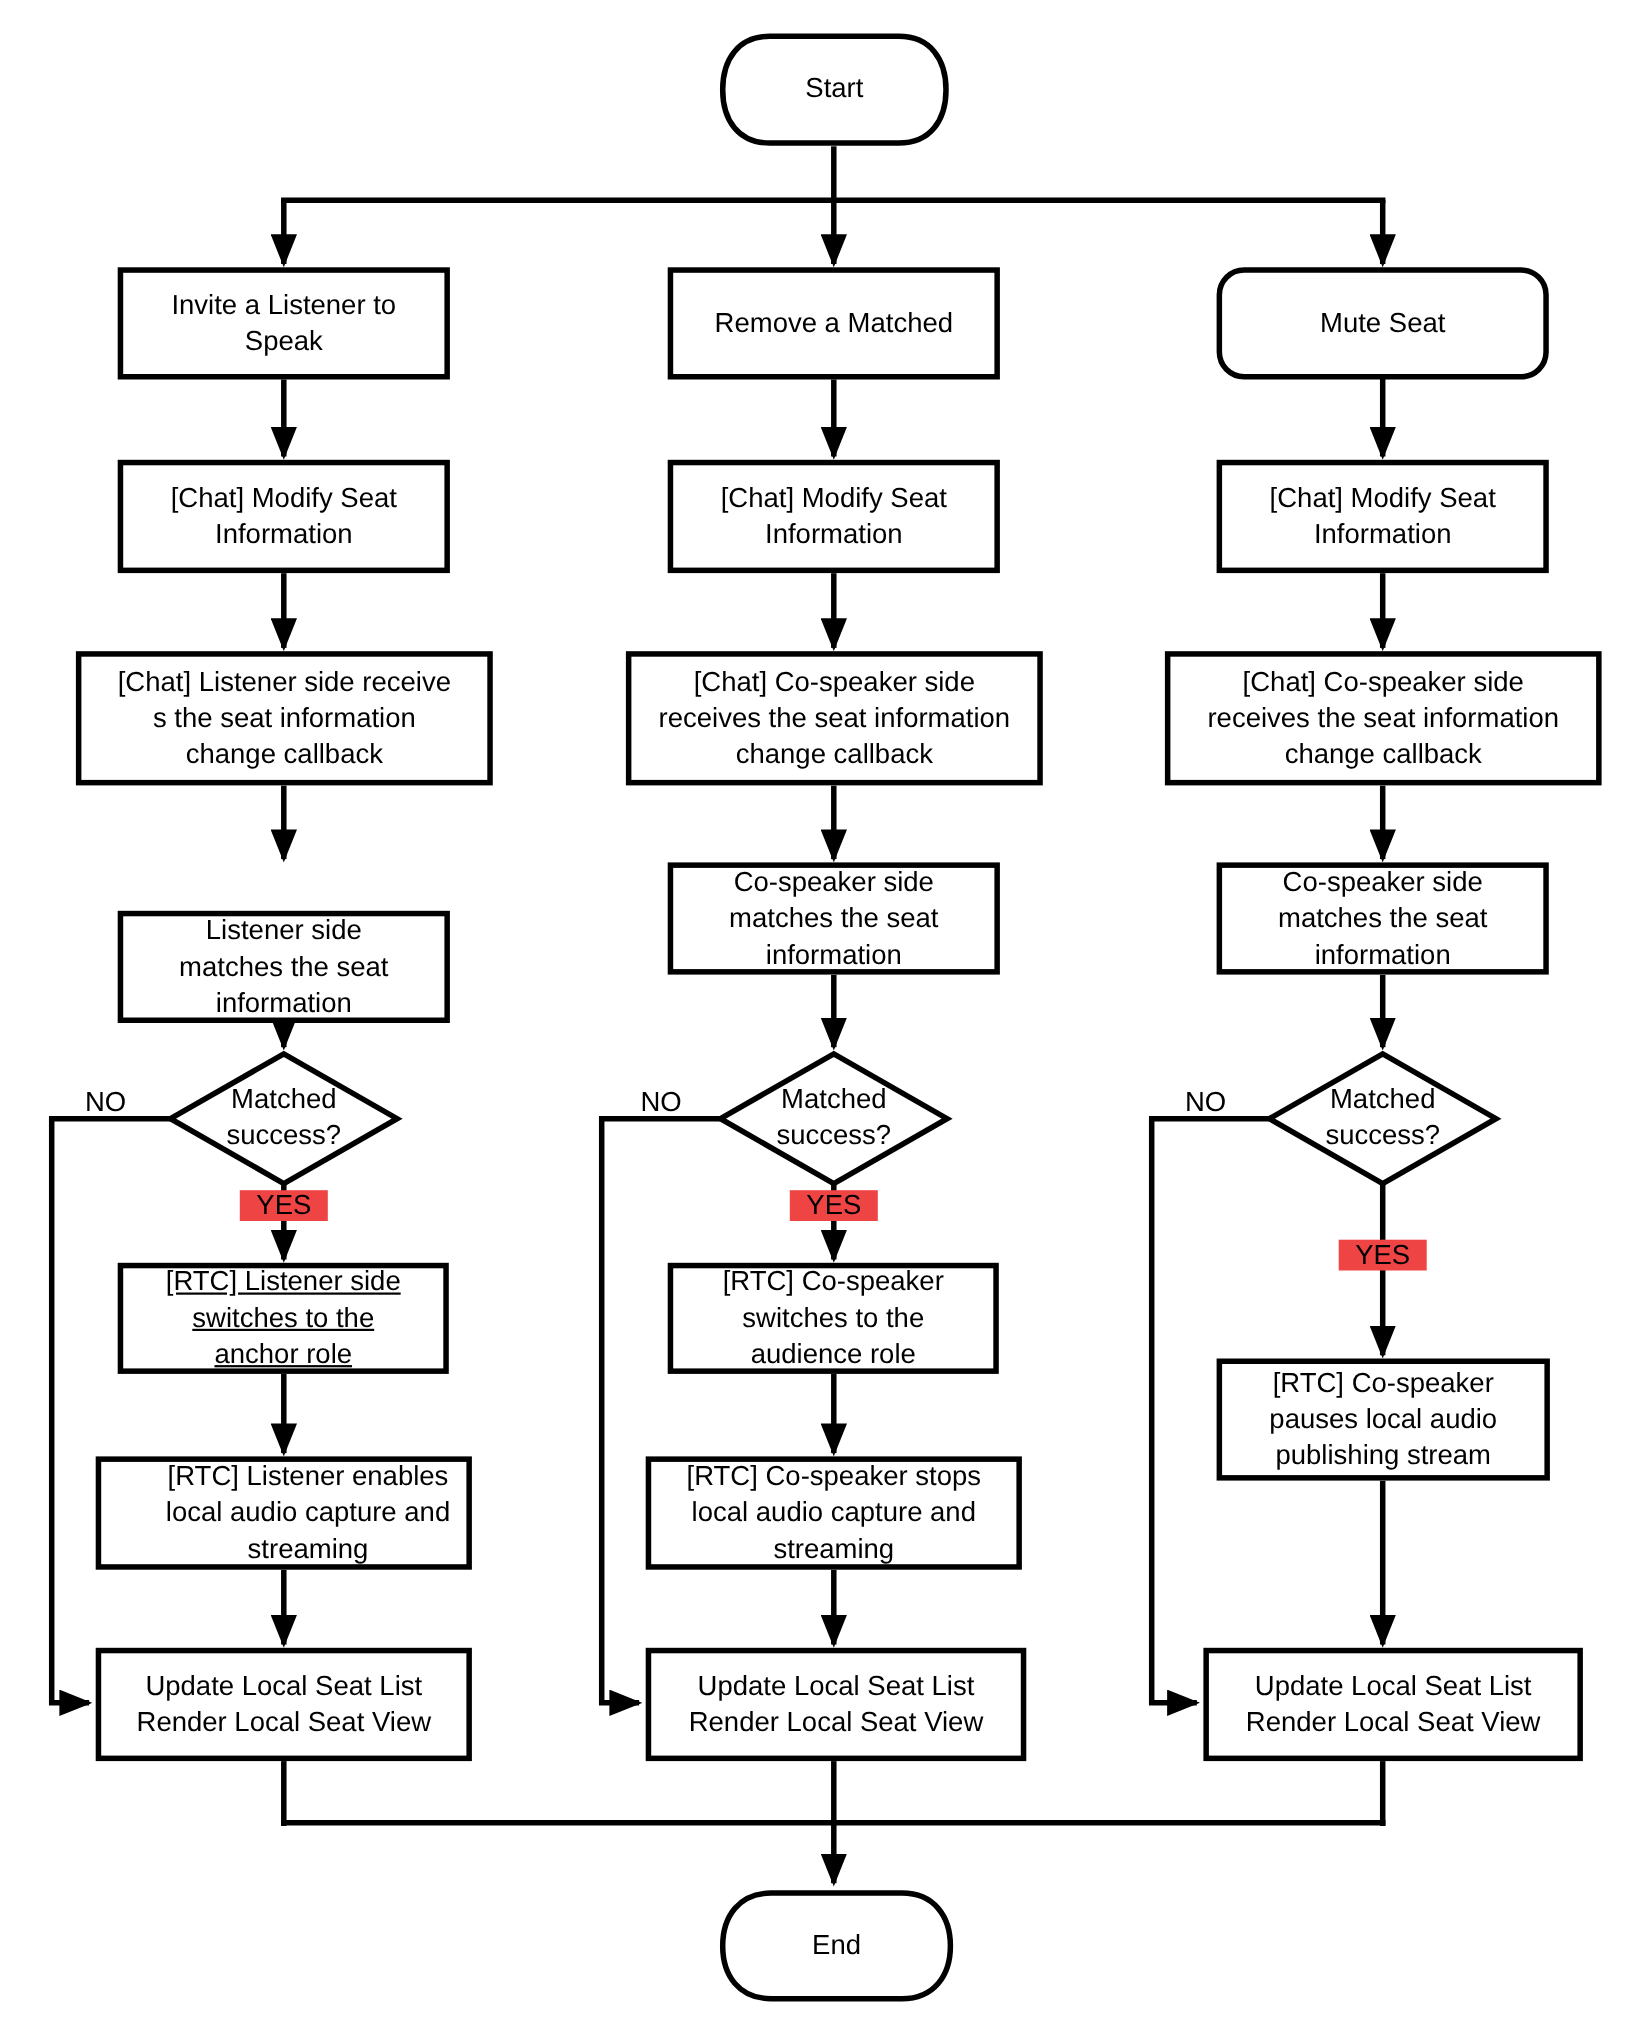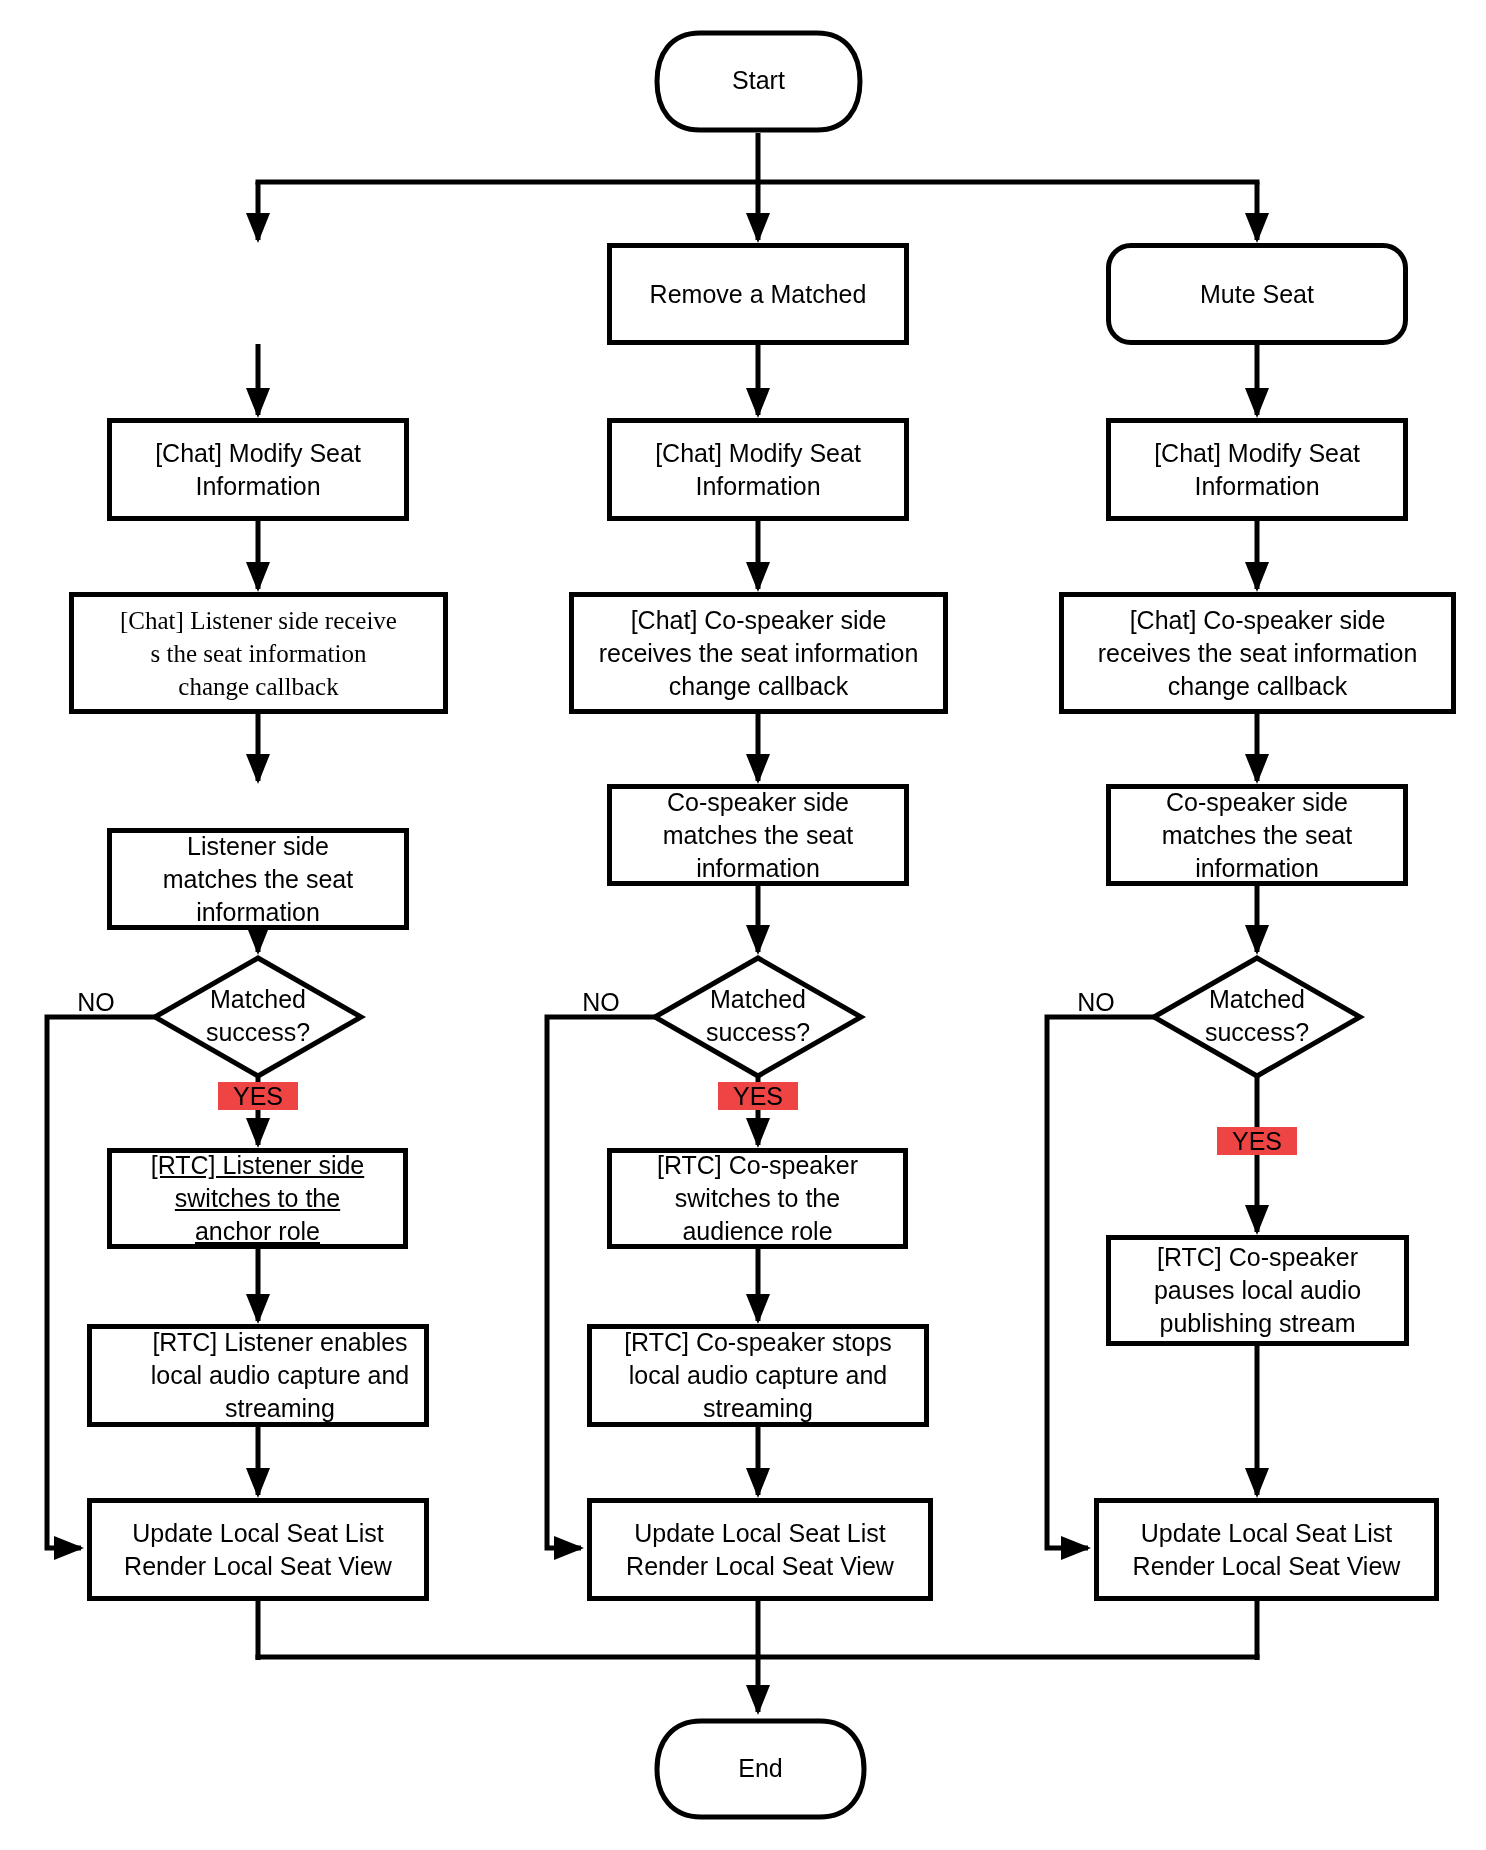--- a/index.html
+++ b/index.html
@@ -75,23 +75,25 @@
     <polygon class="shape" points="655,1017 758,958 861,1017 758,1076"></polygon>
     <polygon class="shape" points="1154,1017 1257,958 1360,1017 1257,1076"></polygon>
 
     <path class="shape" d="M700 33 H817 C846 33 860 54 860 81.5 C860 109 846 130 817 130 H700 C671 130 657 109 657 81.5 C657 54 671 33 700 33 Z"></path>
     <path class="shape" d="M701 1721 H820 C849 1721 864 1742 864 1769 C864 1796 849 1817 820 1817 H701 C672 1817 657 1796 657 1769 C657 1742 672 1721 701 1721 Z"></path>
   </svg>
 
   <div class="label" style="left:657px;top:30px;width:203px;height:100px;">Start</div>
   <div class="label" style="left:657px;top:1718px;width:207px;height:100px;">End</div>
 
+  <div class="node" style="left:107px;top:243px;width:302px;height:102px;">Invite a Listener to
+Speak</div>
   <div class="node" style="left:107px;top:418px;width:302px;height:103px;">[Chat] Modify Seat
 Information</div>
-  <div class="node" style="left:69px;top:592px;width:379px;height:122px;font-family:Liberation Serif, serif;">[Chat] Listener side receive
+  <div class="node" style="left:69px;top:592px;width:379px;height:122px;">[Chat] Listener side receive
 s the seat information
 change callback</div>
   <div class="node" style="left:107px;top:828px;width:302px;height:102px;">Listener side
 matches the seat
 information</div>
   <div class="label" style="left:158px;top:983px;width:200px;height:66px;">Matched
 success?</div>
   <div class="label" style="left:66px;top:989px;width:60px;height:27px;">NO</div>
   <div class="label whitebg" style="left:218px;top:1082px;width:80px;height:28px;">YES</div>
   <div class="node" style="left:107px;top:1148px;width:301px;height:101px;text-decoration:underline;">[RTC] Listener side

